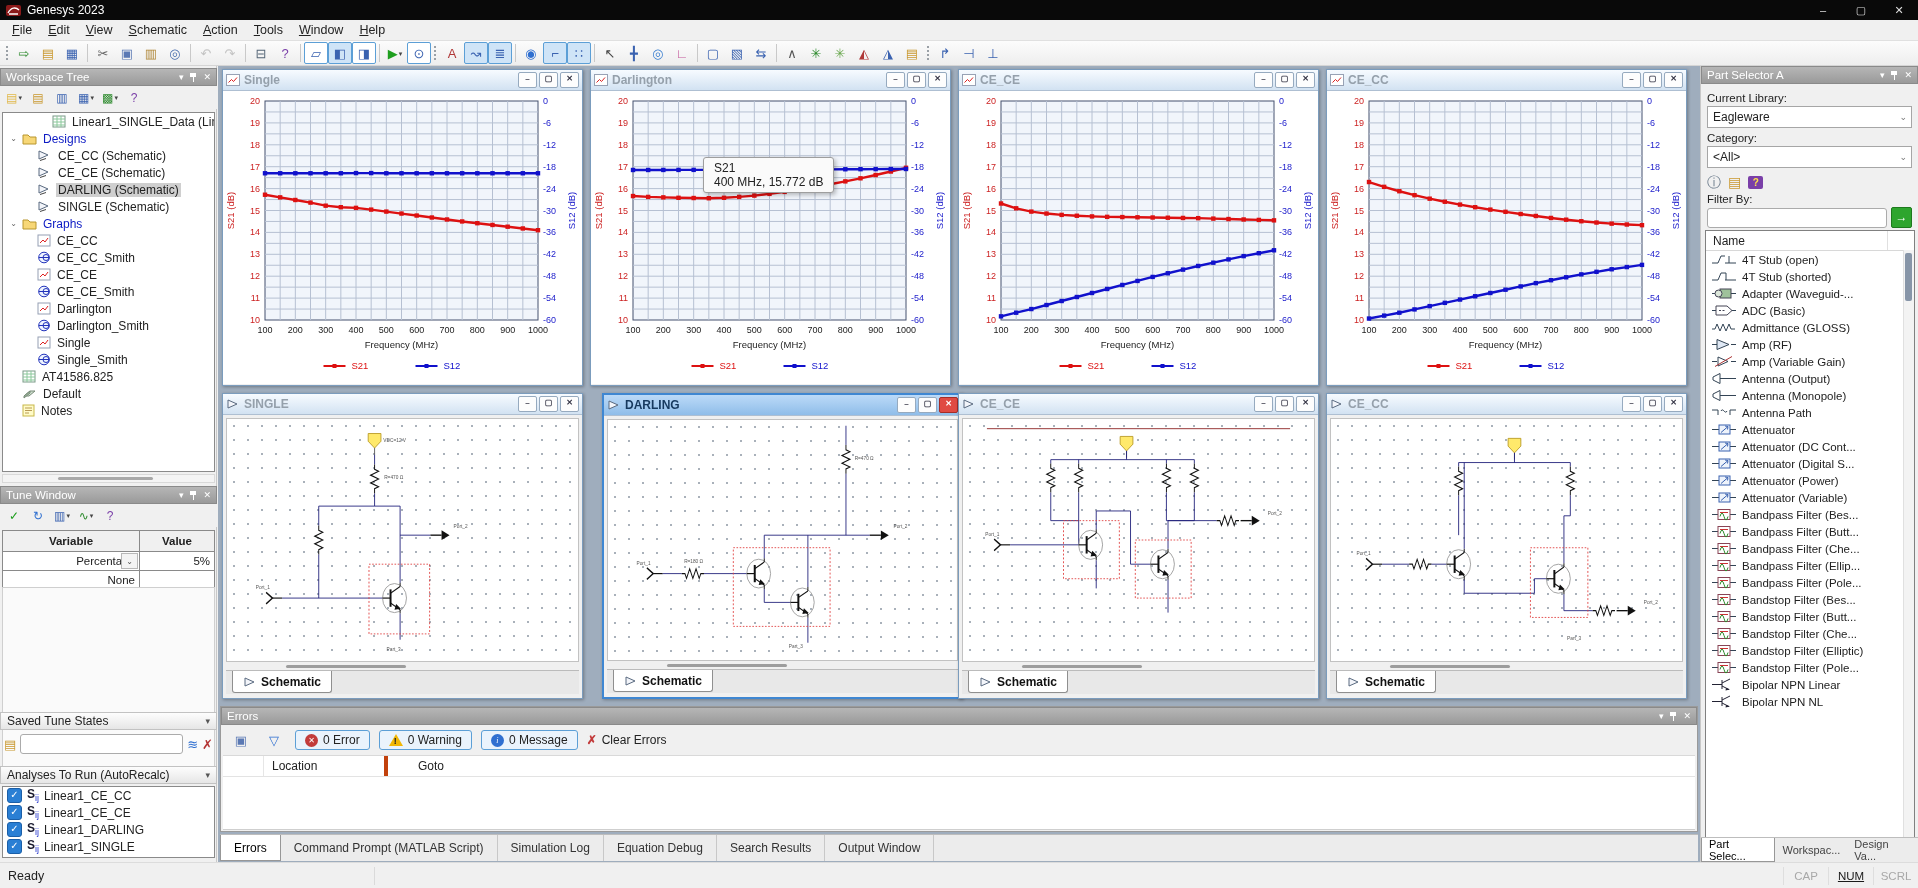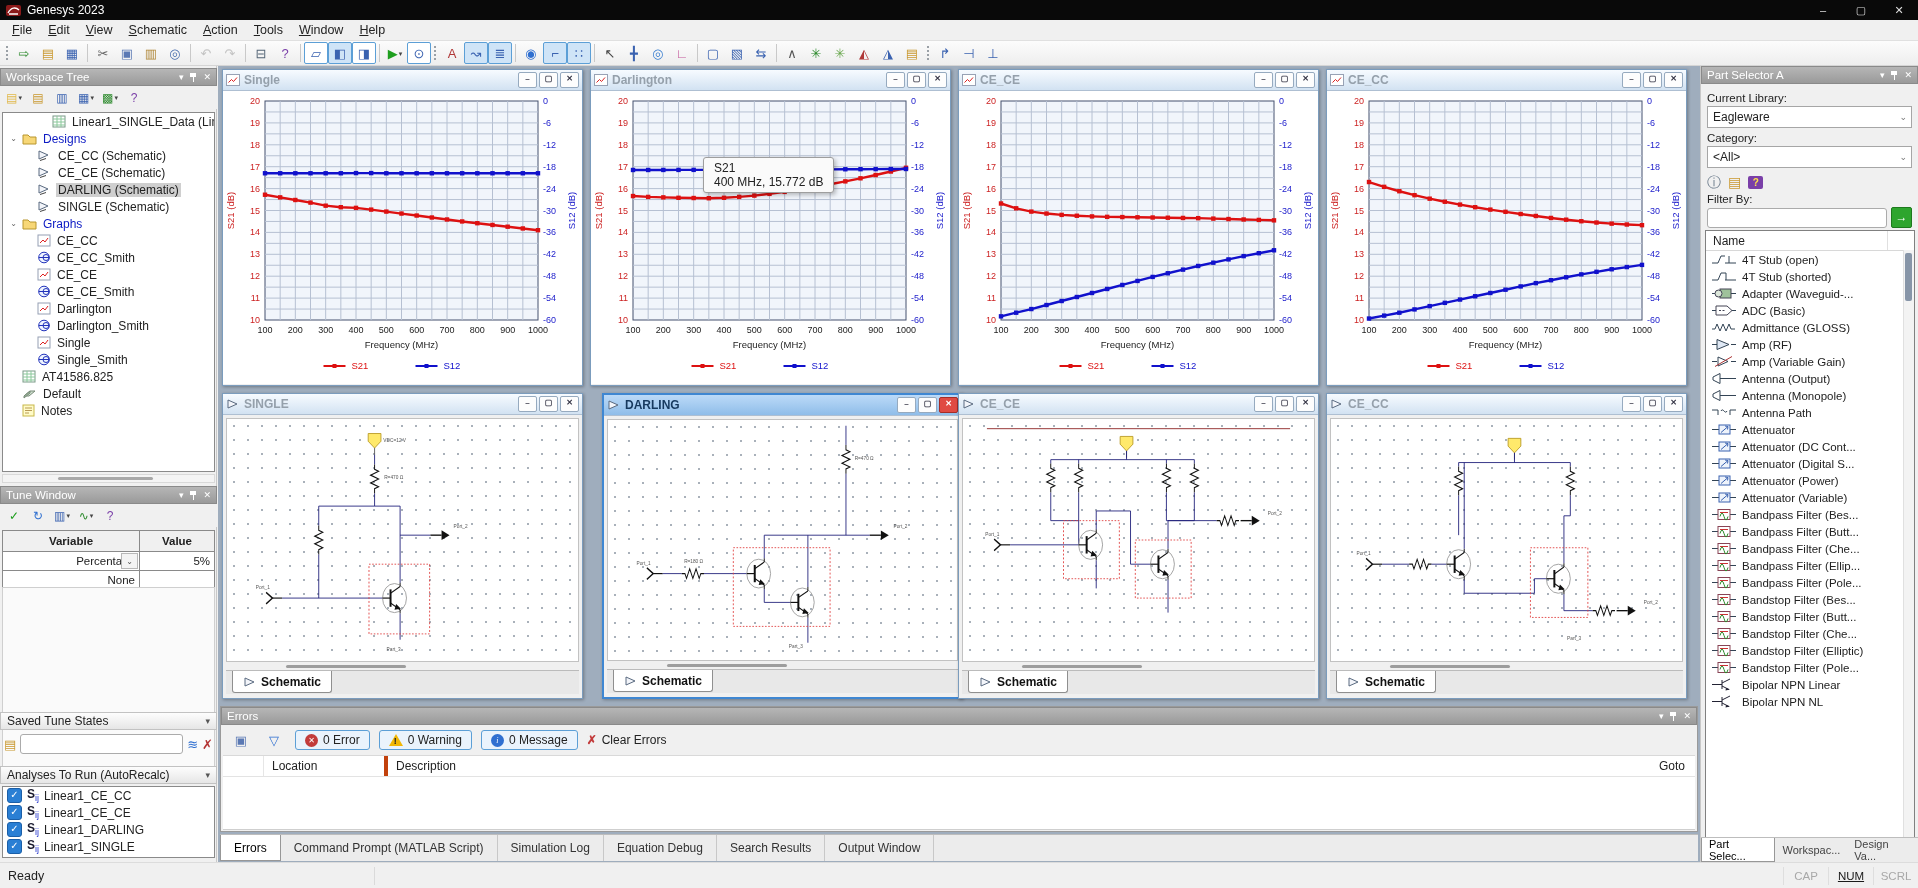--- a/index.html
+++ b/index.html
@@ -657,21 +657,20 @@
             <span>0 Message</span>
           </span>
           <span style="display:flex;gap:5px;align-items:center">
             <span class="clearx">✗</span>
             <span style="font-size:12px">Clear Errors</span>
           </span>
         </div>
       <div id="errhead">
         <span class="c0"></span>
         <span class="c1">Location</span>
-        <span class="c2">Description</span>
         <span class="c3">Goto</span>
       </div>
       <div id="errrows"></div>
     </div>
     <div id="docktabs">
         <span class="dtab active">Errors</span>
         <span class="dtab">Command Prompt (MATLAB Script)</span>
         <span class="dtab">Simulation Log</span>
         <span class="dtab">Equation Debug</span>
         <span class="dtab">Search Results</span>

